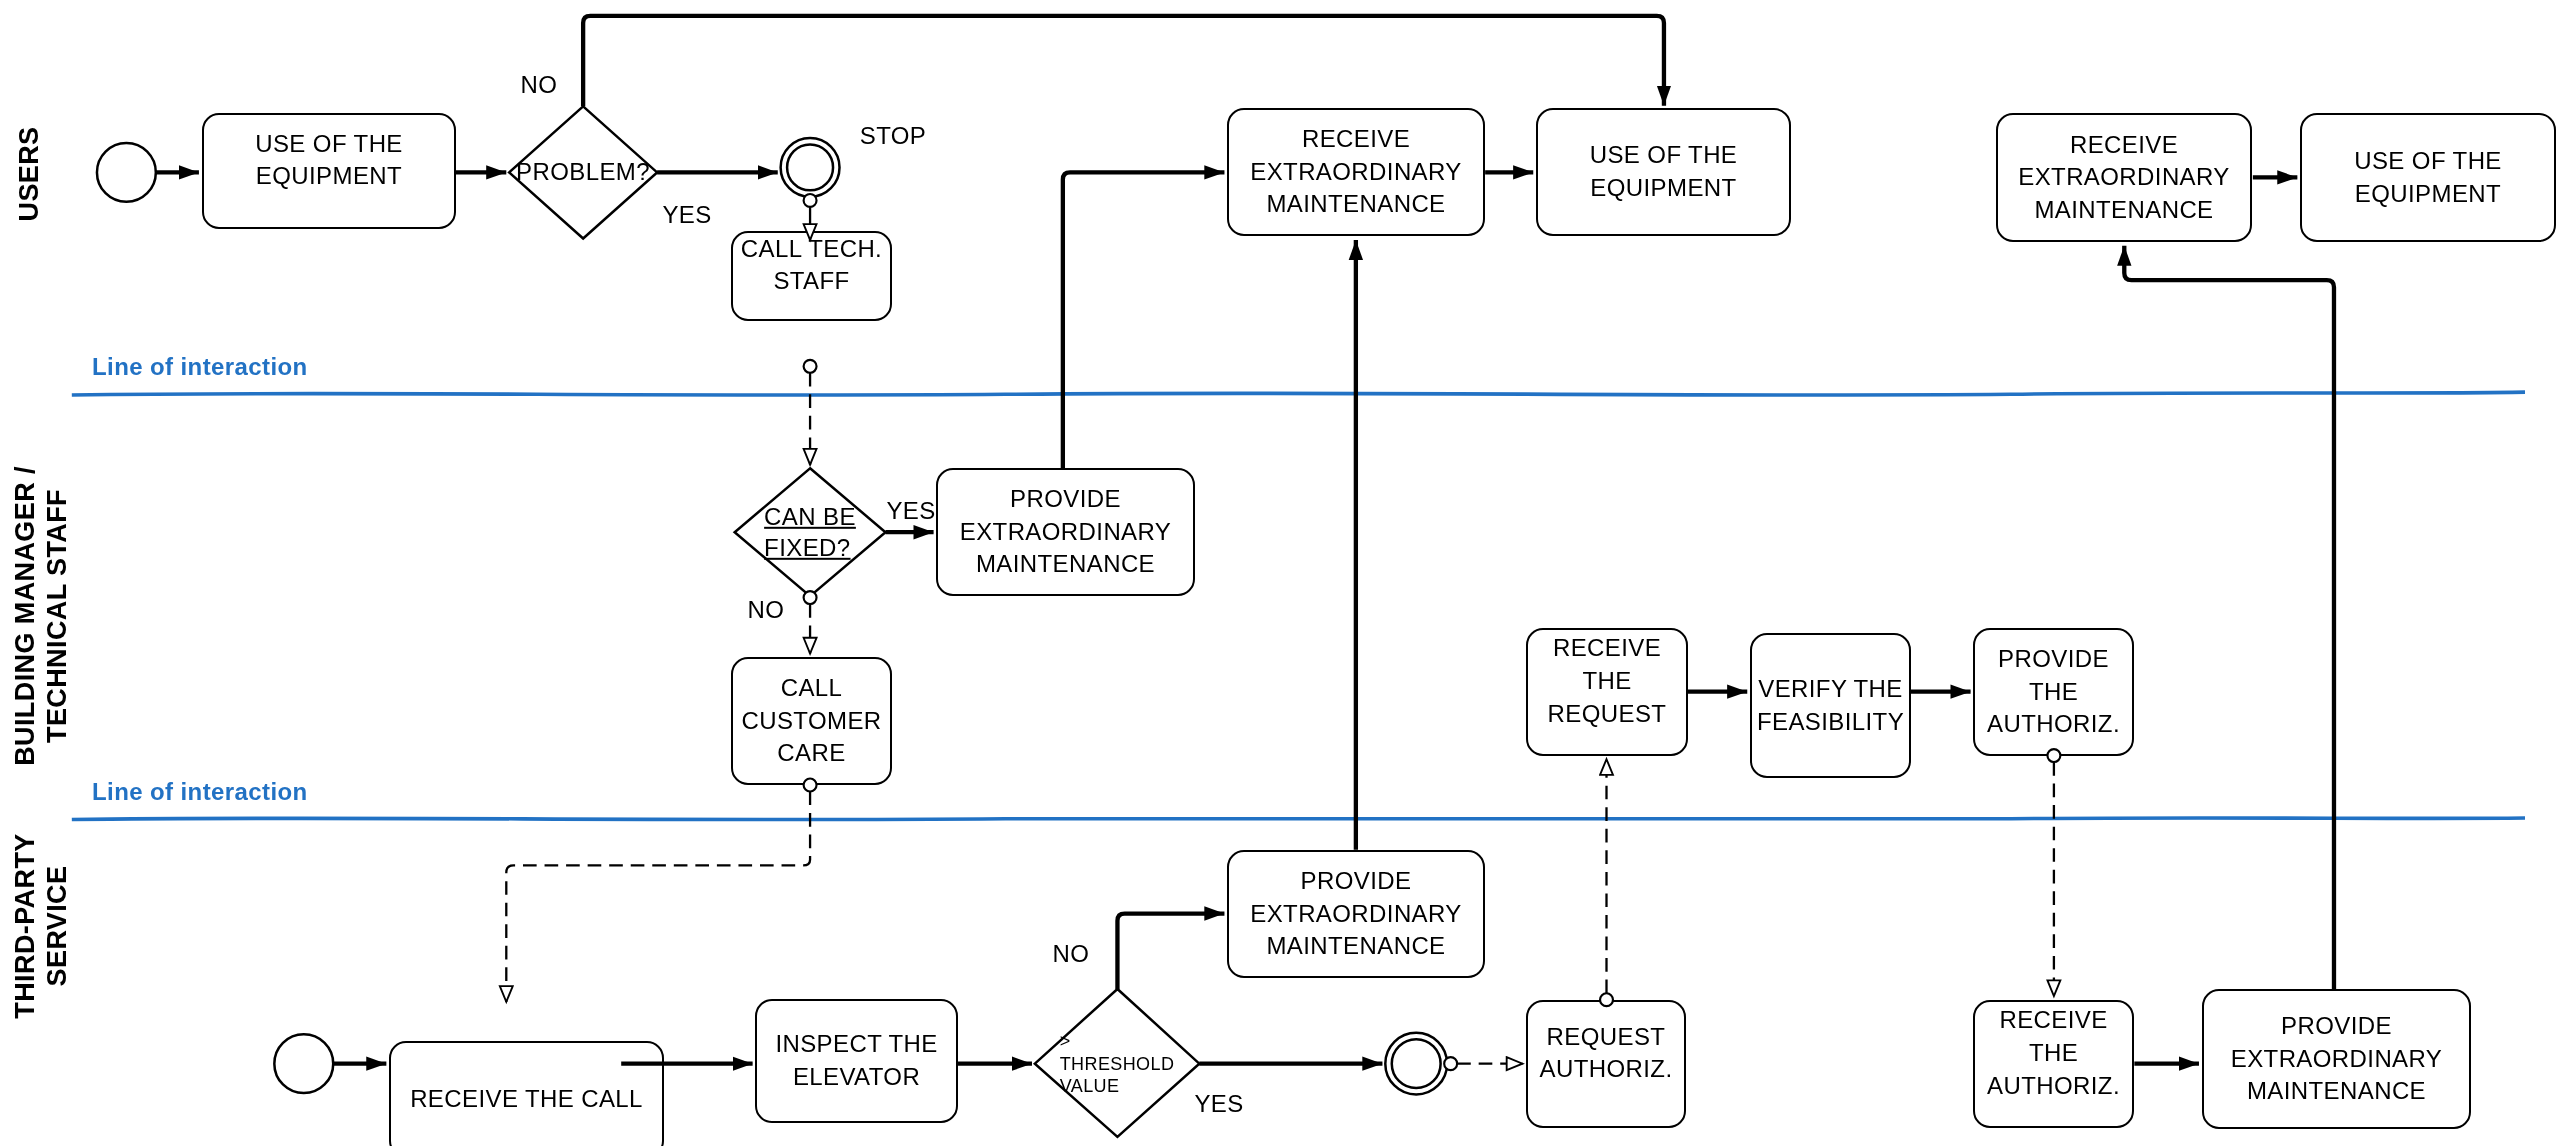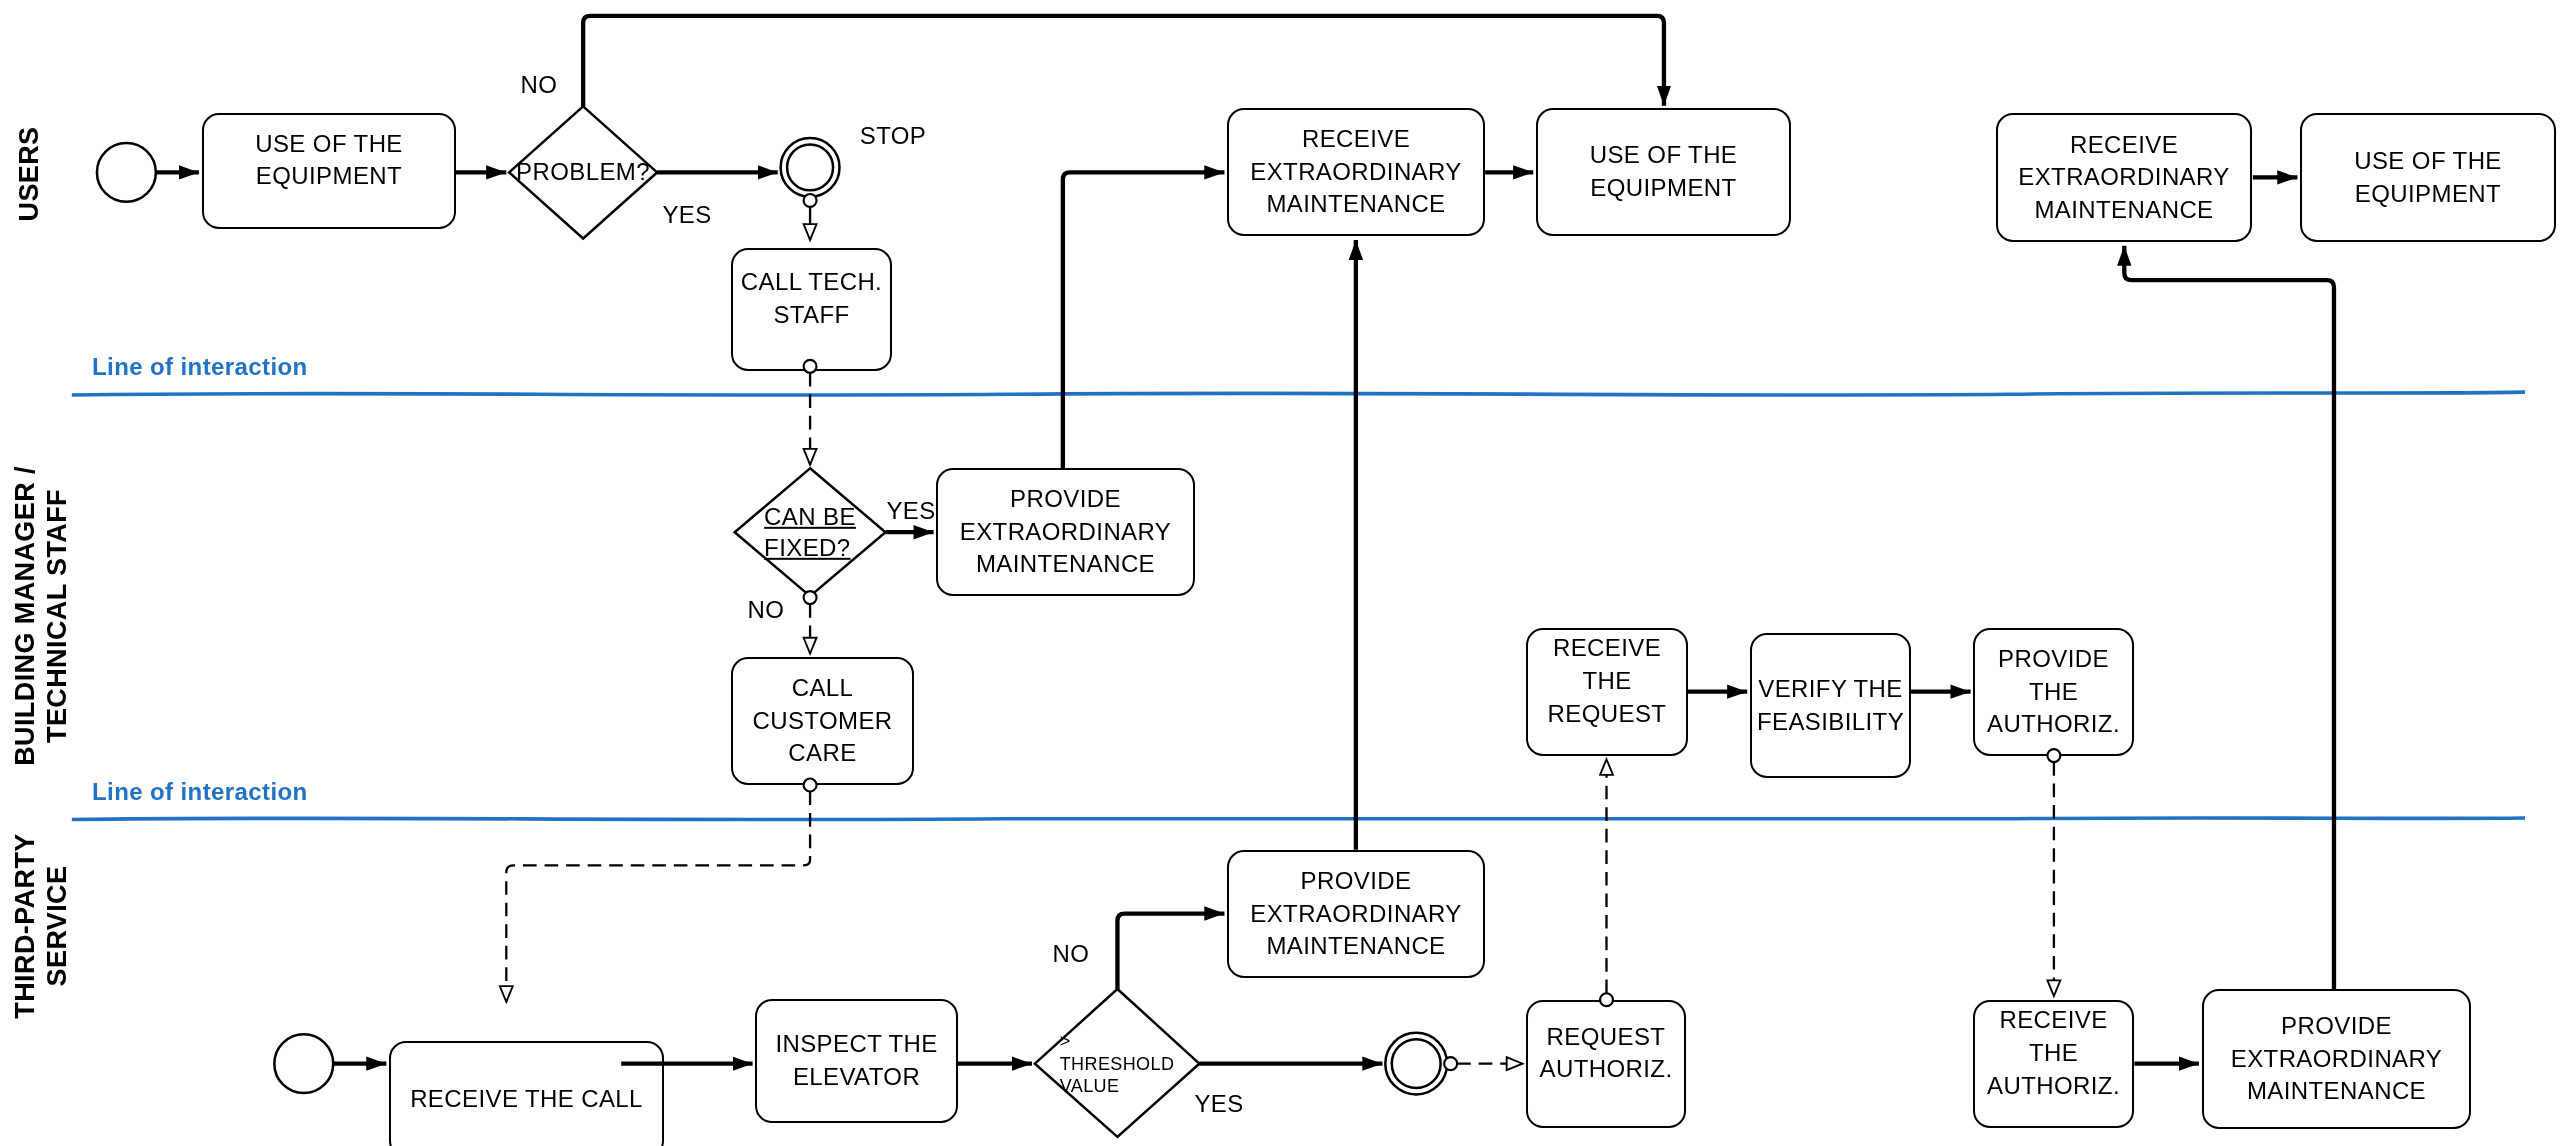--- a/index.html
+++ b/index.html
@@ -25,37 +25,37 @@
   .oc{fill:#fff;stroke:#000;stroke-width:3;}
   .blue{stroke-width:5;fill:none;}
 </style>
 </head>
 <body>
 
 <div id="canvas">
 
   <div class="box th" style="left:202px;top:113px;width:254px;height:116px;">USE  OF THE
 EQUIPMENT</div>
-  <div class="box th" style="left:731px;top:248px;width:161px;height:123px;">CALL TECH.
+  <div class="box th" style="left:731px;top:231px;width:161px;height:90px;">CALL TECH.
 STAFF</div>
   <div class="box" style="left:1227px;top:108px;width:258px;height:128px;">RECEIVE
 EXTRAORDINARY
 MAINTENANCE</div>
   <div class="box" style="left:1536px;top:108px;width:255px;height:128px;">USE  OF THE
 EQUIPMENT</div>
   <div class="box" style="left:1996px;top:113px;width:256px;height:129px;">RECEIVE
 EXTRAORDINARY
 MAINTENANCE</div>
   <div class="box" style="left:2300px;top:113px;width:256px;height:129px;">USE  OF THE
 EQUIPMENT</div>
 
   <div class="box" style="left:936px;top:468px;width:259px;height:128px;">PROVIDE
 EXTRAORDINARY
 MAINTENANCE</div>
-  <div class="box" style="left:731px;top:657px;width:183px;height:128px;">CALL
+  <div class="box" style="left:731px;top:657px;width:161px;height:128px;">CALL
 CUSTOMER
 CARE</div>
   <div class="box th" style="left:1526px;top:628px;width:162px;height:128px;">RECEIVE THE
 REQUEST</div>
   <div class="box" style="left:1750px;top:633px;width:161px;height:145px;">VERIFY THE
 FEASIBILITY</div>
   <div class="box" style="left:1973px;top:628px;width:161px;height:128px;">PROVIDE
 THE
 AUTHORIZ.</div>
 

